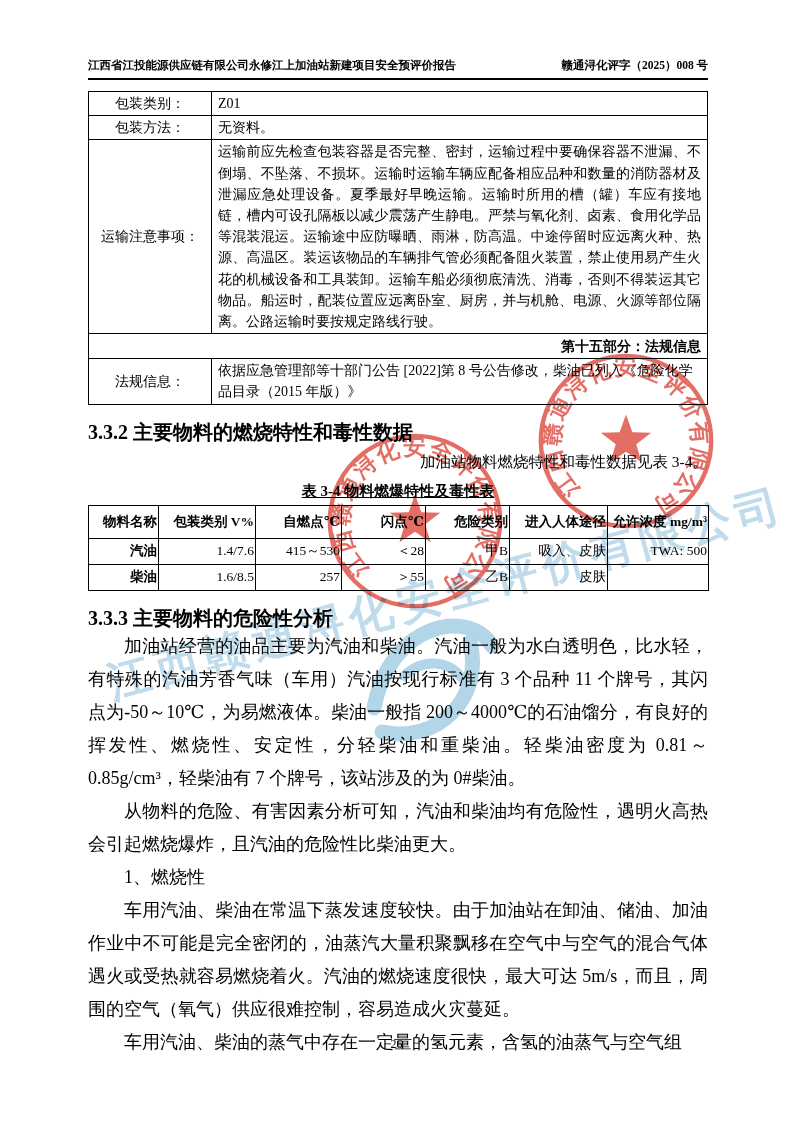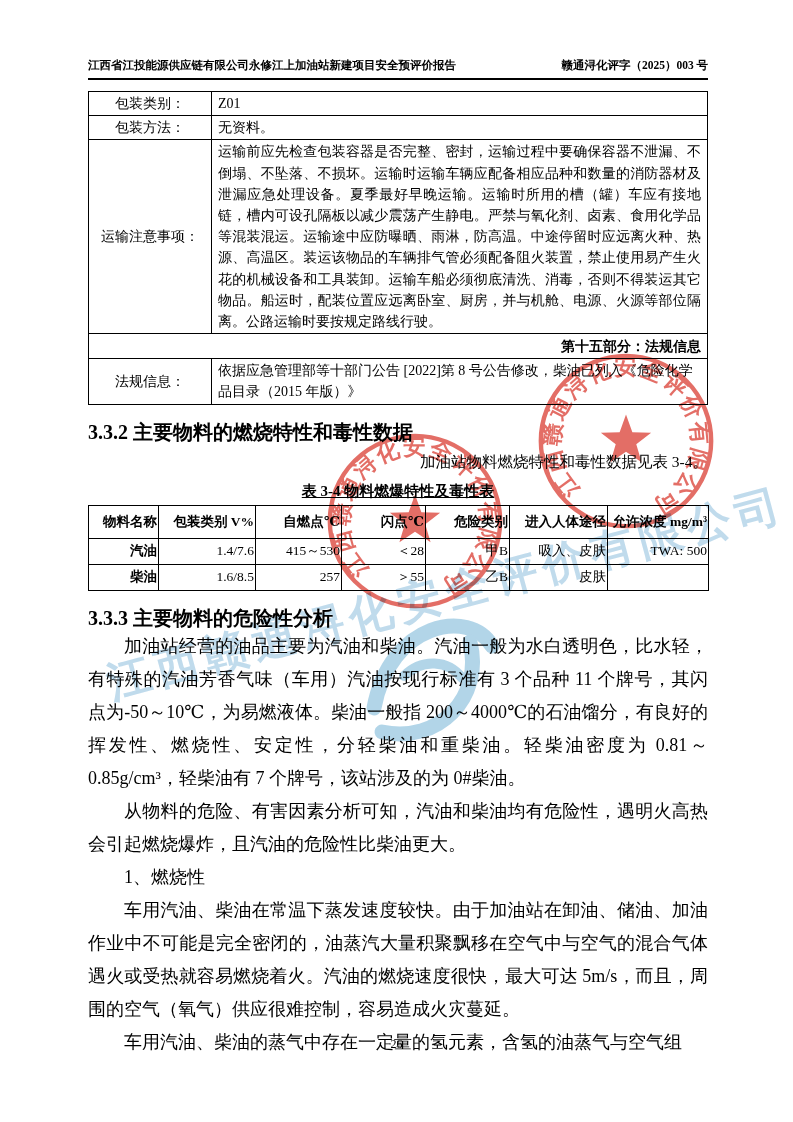--- a/index.html
+++ b/index.html
@@ -65,21 +65,21 @@
 <svg class="overlay wm-logo" width="160" height="180" viewBox="0 0 160 180">
   <path d="M22,128 C38,42 118,28 140,66" fill="none" stroke="#4a9cc9" stroke-width="15" stroke-linecap="round"></path>
   <path d="M30,152 C86,164 132,118 118,62" fill="none" stroke="#4a9cc9" stroke-width="15" stroke-linecap="round"></path>
   <path d="M52,96 C70,78 96,80 110,98" fill="none" stroke="#4a9cc9" stroke-width="10" stroke-linecap="round"></path>
 </svg>
 
 <div class="content">
 
   <div class="pg-header">
     <span>江西省江投能源供应链有限公司永修江上加油站新建项目安全预评价报告</span>
-    <span>赣通浔化评字（2025）003 号</span>
+    <span>赣通浔化评字（2025）008 号</span>
   </div>
 
   <table class="msds">
     <tbody>
       <tr>
         <td class="lbl">包装类别：</td>
         <td>Z01</td>
       </tr>
       <tr>
         <td class="lbl">包装方法：</td>

